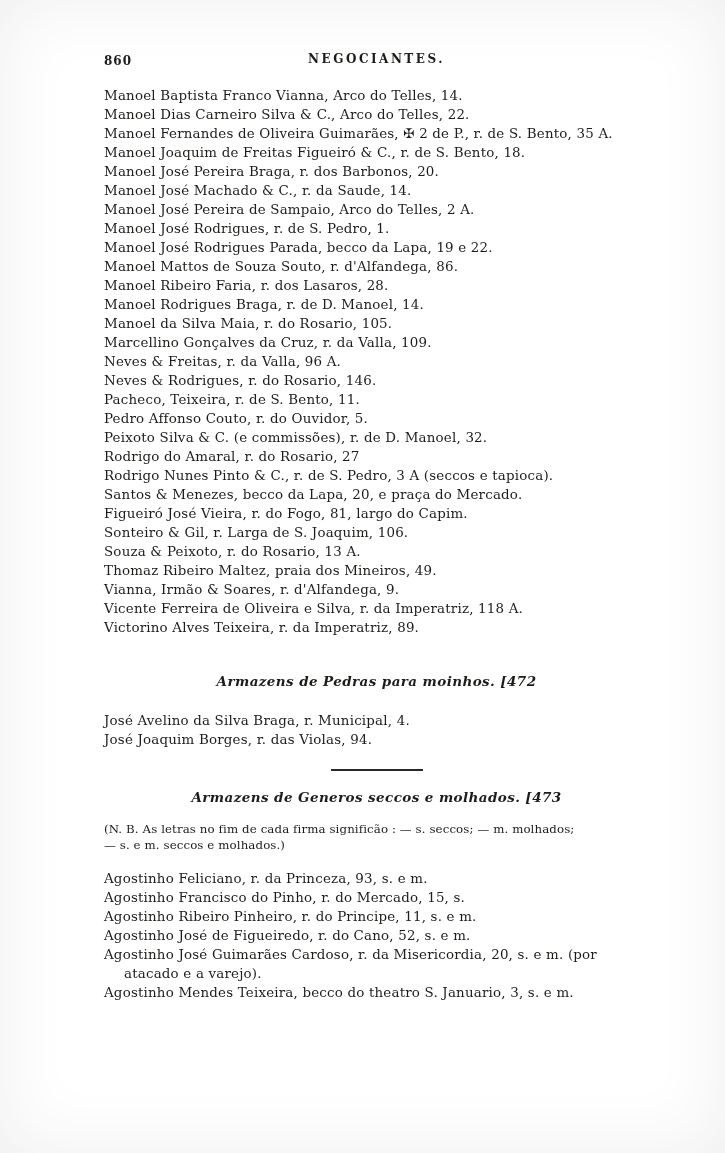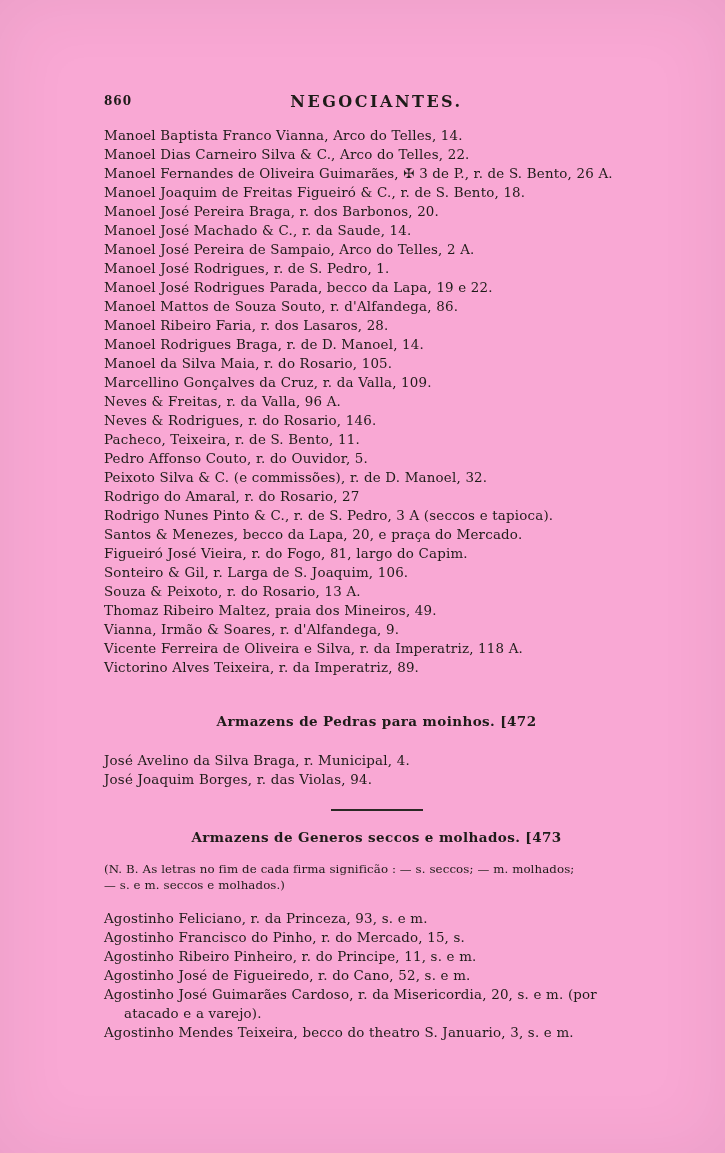--- a/index.html
+++ b/index.html
@@ -5,21 +5,21 @@
   html, body {
     margin: 0;
     padding: 0;
     background: #e9e8e4;
   }
   .page {
     position: relative;
     width: 725px;
     height: 1153px;
     margin: 0 auto;
-    background: #f9a8d4;
+    background: #ffffff;
     box-shadow: inset 0 0 70px rgba(60,55,45,0.08);
     font-family: "DejaVu Serif", "Liberation Serif", serif;
     color: #1e1c19;
     overflow: hidden;
   }
   .content {
     position: absolute;
     left: 104px;
     top: 52px;
     width: 545px;
@@ -34,39 +34,39 @@
     left: 0;
     top: 2px;
     font-weight: bold;
     font-size: 12px;
     letter-spacing: 1px;
   }
   .running-title {
     display: block;
     text-align: center;
     font-weight: bold;
-    font-size: 16px;
+    font-size: 12px;
     letter-spacing: 2.5px;
-    margin-top: 40px;
   }
   .entry-list { }
   .entry {
     font-size: 13.4px;
     line-height: 19px;
     padding-left: 20px;
     text-indent: -20px;
     letter-spacing: 0.2px;
     white-space: normal;
   }
   .section-title {
     margin: 0;
     text-align: center;
     font-weight: bold;
     font-size: 13.5px;
     letter-spacing: 0.4px;
+    font-style: italic;
   }
   .gap-lg { height: 36px; }
   .gap-md { height: 22px; }
   .gap-sm { height: 16px; }
   .rule {
     width: 92px;
     height: 2px;
     background: #2a2824;
     margin: 20px auto 18px auto;
   }
@@ -89,21 +89,21 @@
       <span class="page-num">860</span>
       <span class="running-title">NEGOCIANTES.</span>
     </div>
 
     <div class="entry-list">
 
         <div class="entry">Manoel Baptista Franco Vianna, Arco do Telles, 14.</div>
 
         <div class="entry">Manoel Dias Carneiro Silva &amp; C., Arco do Telles, 22.</div>
 
-        <div class="entry">Manoel Fernandes de Oliveira Guimarães, ✠ 3 de P., r. de S. Bento, 26 A.</div>
+        <div class="entry">Manoel Fernandes de Oliveira Guimarães, ✠ 2 de P., r. de S. Bento, 35 A.</div>
 
         <div class="entry">Manoel Joaquim de Freitas Figueiró &amp; C., r. de S. Bento, 18.</div>
 
         <div class="entry">Manoel José Pereira Braga, r. dos Barbonos, 20.</div>
 
         <div class="entry">Manoel José Machado &amp; C., r. da Saude, 14.</div>
 
         <div class="entry">Manoel José Pereira de Sampaio, Arco do Telles, 2 A.</div>
 
         <div class="entry">Manoel José Rodrigues, r. de S. Pedro, 1.</div>

